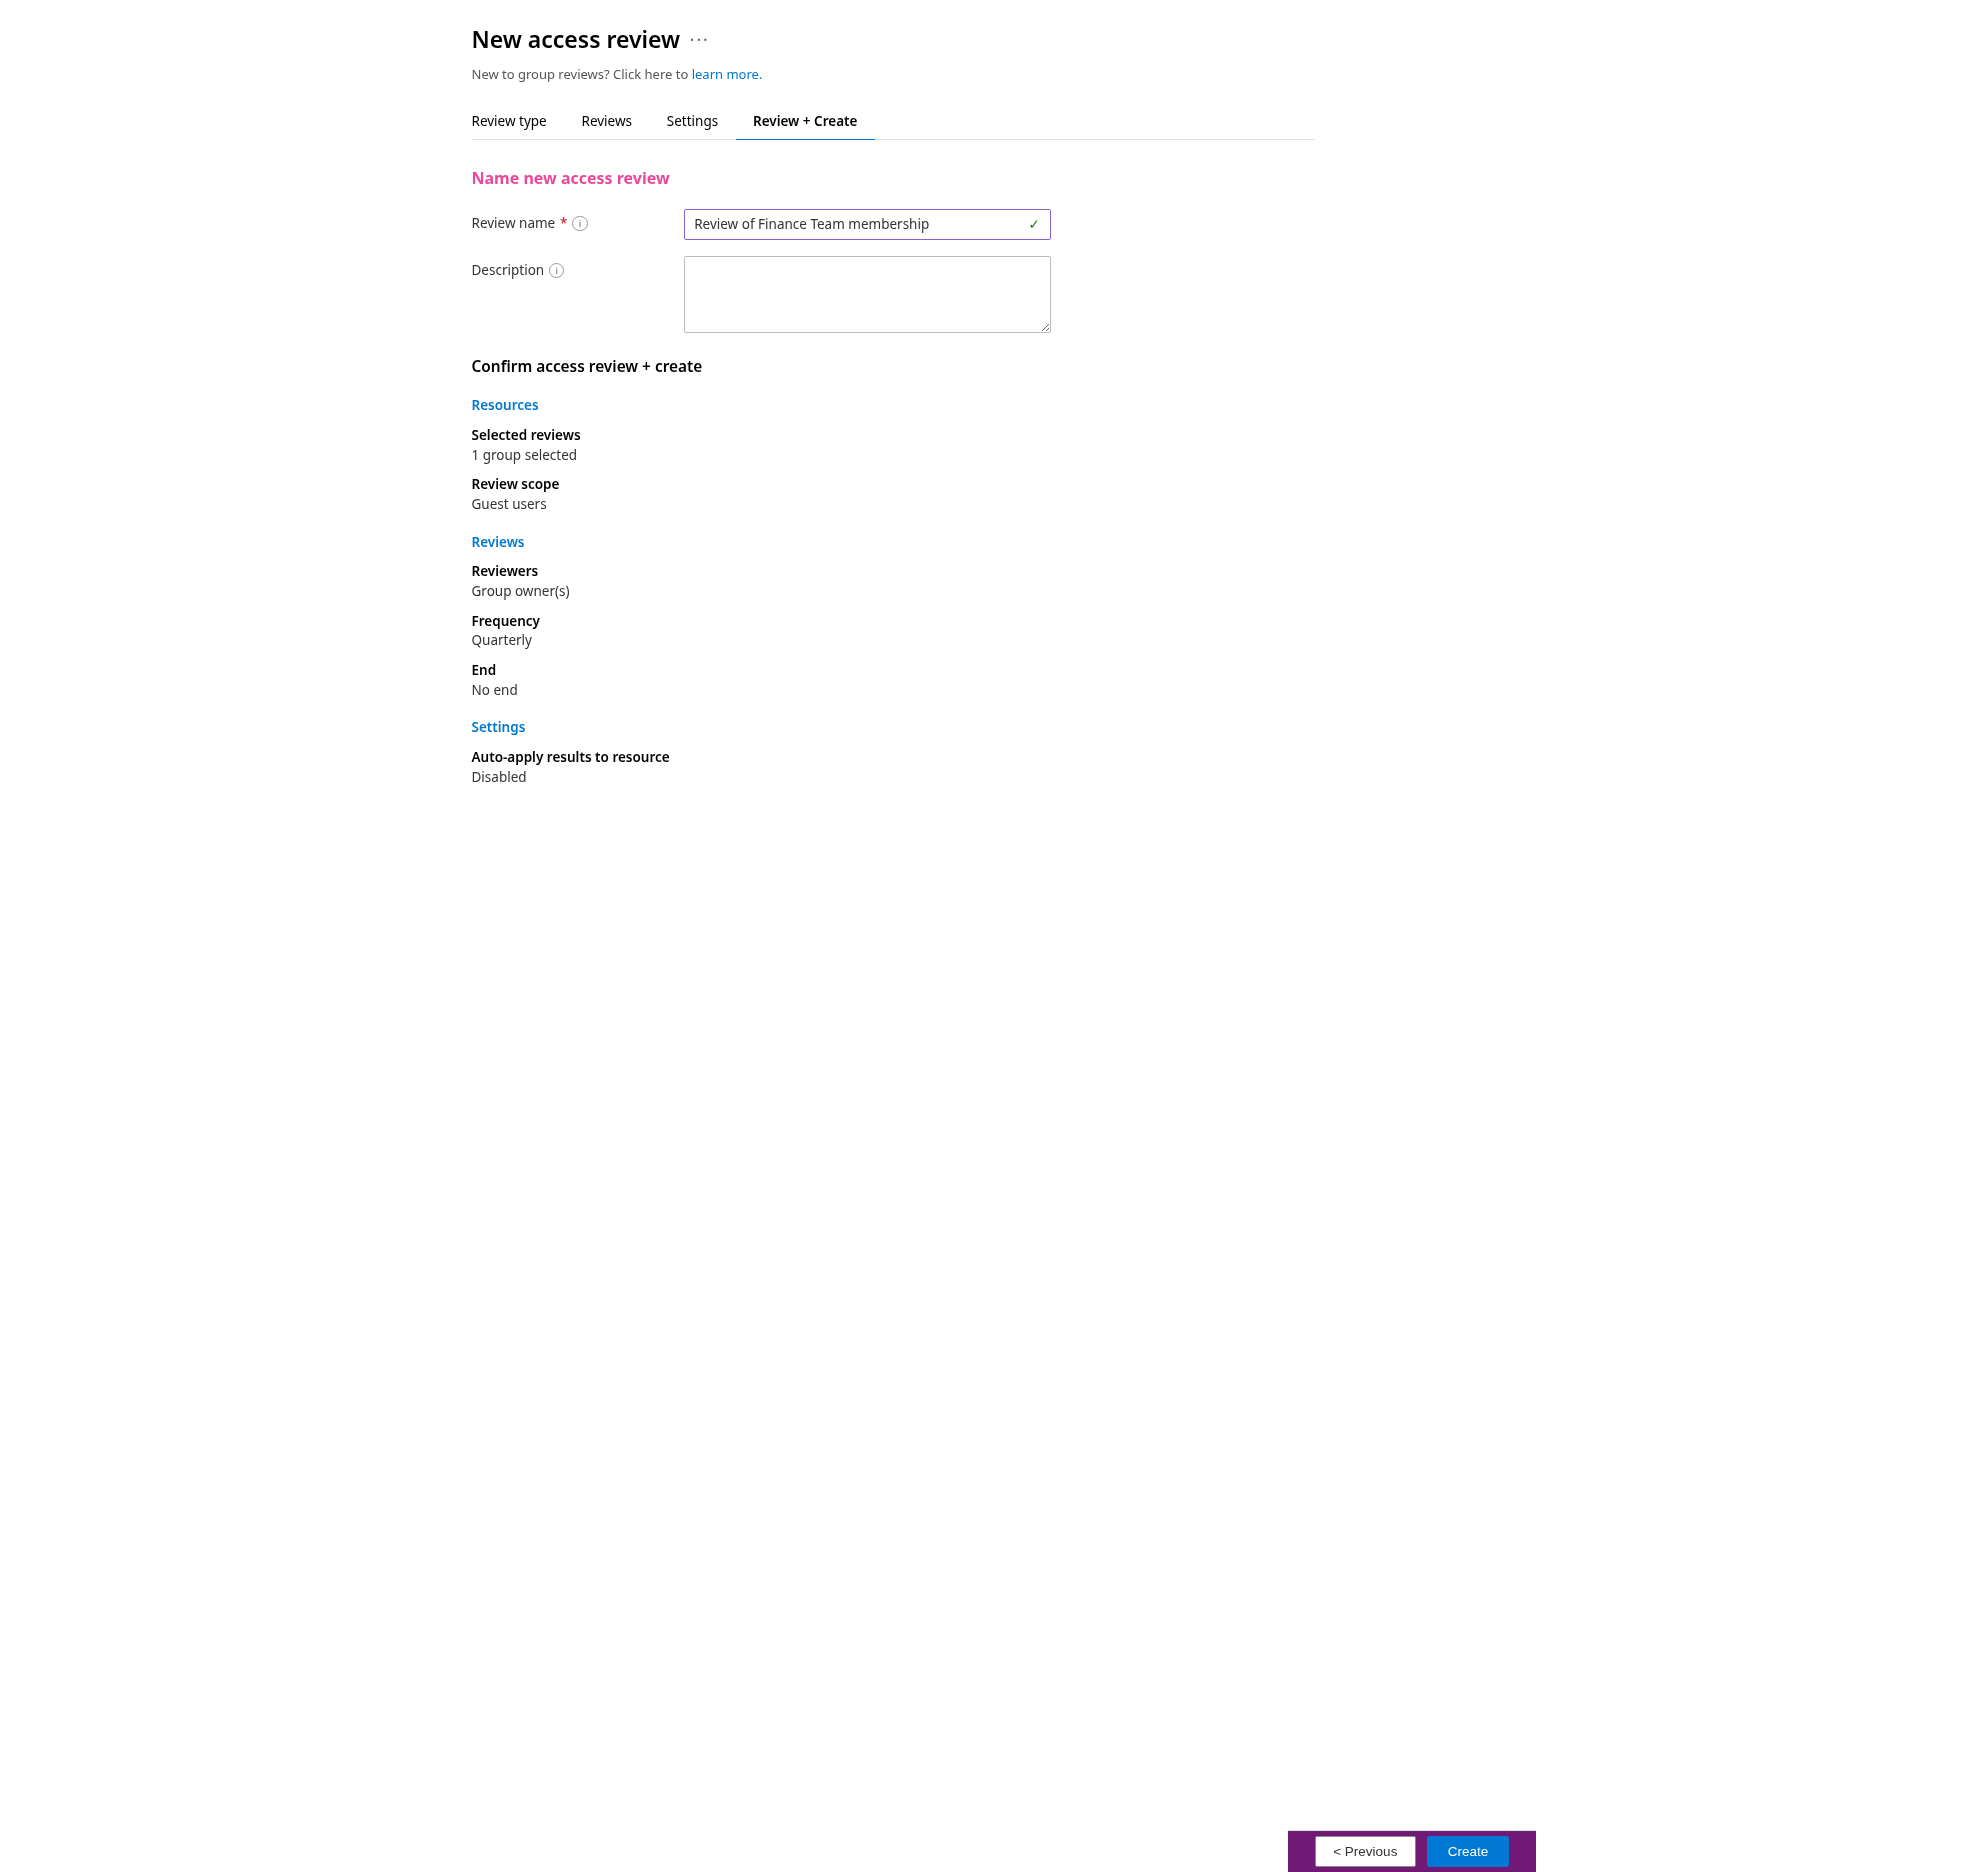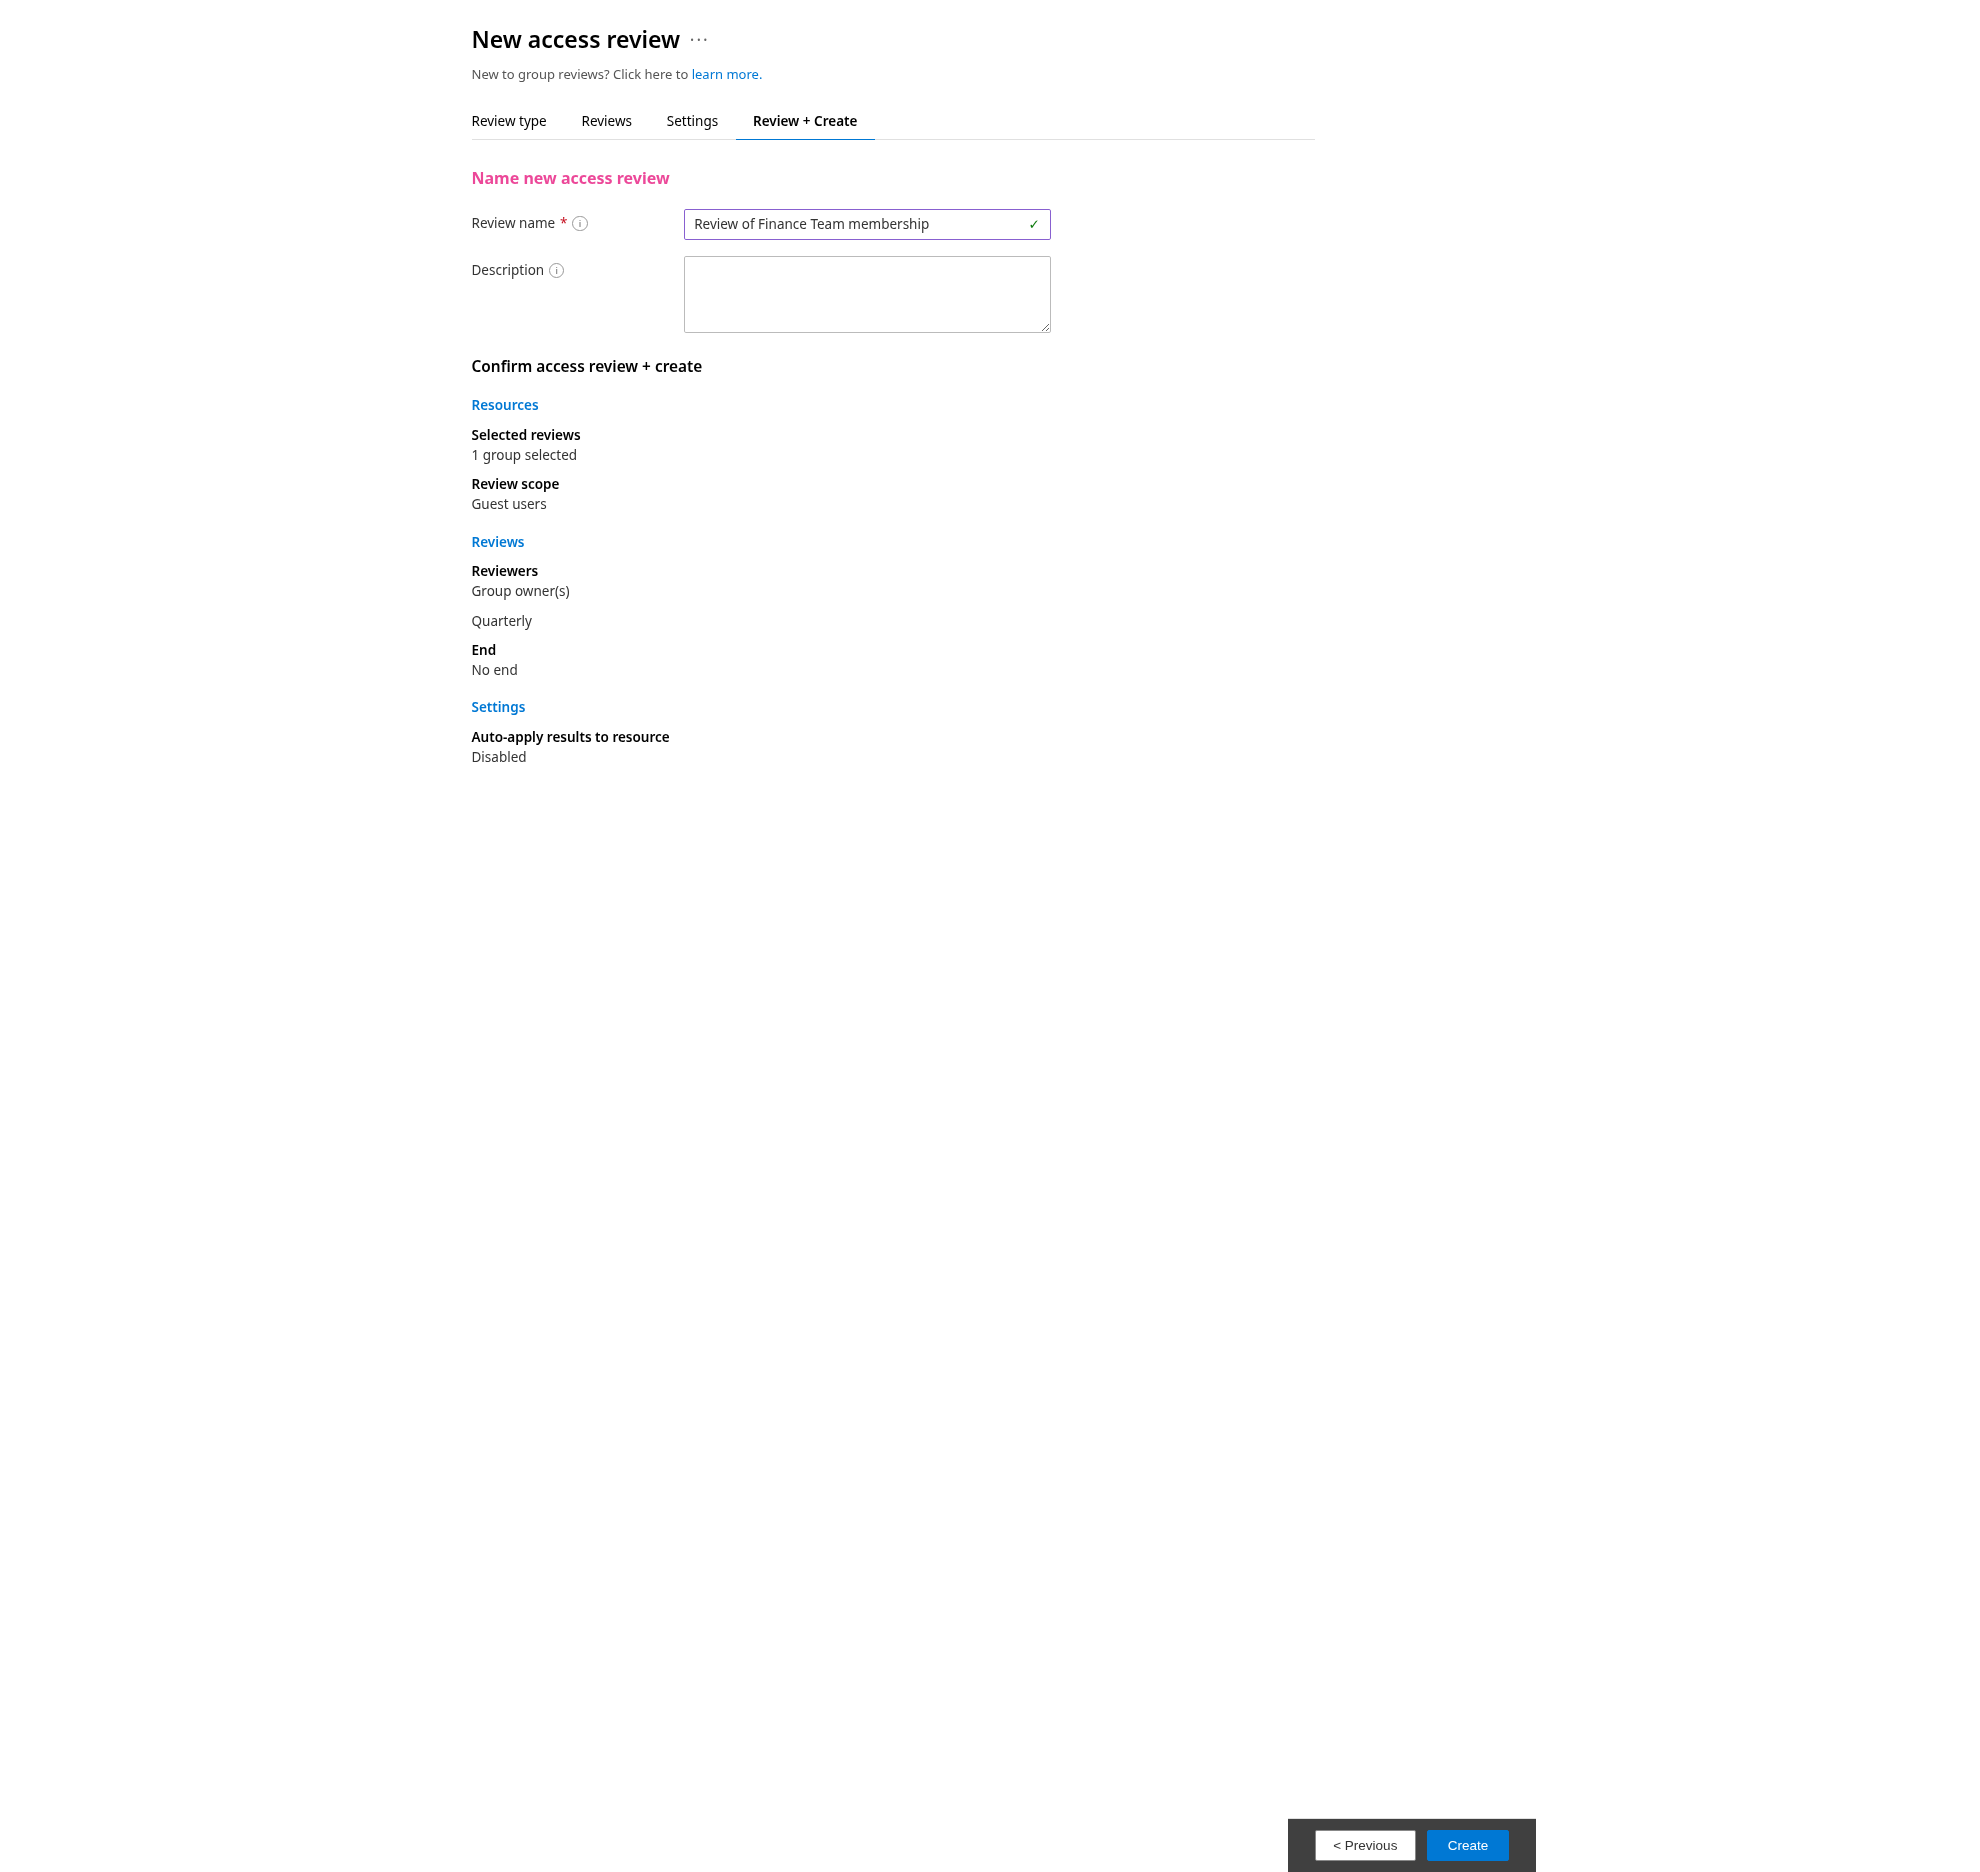--- a/index.html
+++ b/index.html
@@ -164,23 +164,23 @@
       color: #000;
       margin-bottom: 1.9px;
     }
     .review-field-value {
       font-size: 13.5px;
       color: #333;
     }
     .footer {
       display: flex;
       gap: 11.6px;
-      padding: 11px 27px;
+      padding: 5px 27px;
       border-top: 1px solid #e0e0e0;
-      background: #404040;
+      background: #701a75;
       margin-top: auto;
       margin-left: -27px;
       margin-right: -27px;
     }
     .btn-previous {
       padding: 6.8px 17.4px;
       font-size: 13.5px;
       background: #fff;
       border: 1px solid #888;
       border-radius: 1.9px;
@@ -279,20 +279,21 @@
       </div>
 
       <div class="review-section-heading">Reviews</div>
 
       <div class="review-field">
         <div class="review-field-label">Reviewers</div>
         <div class="review-field-value">Group owner(s)</div>
       </div>
 
       <div class="review-field">
+        <div class="review-field-label">Frequency</div>
         <div class="review-field-value">Quarterly</div>
       </div>
 
       <div class="review-field">
         <div class="review-field-label">End</div>
         <div class="review-field-value">No end</div>
       </div>
 
       <div class="review-section-heading">Settings</div>
 

